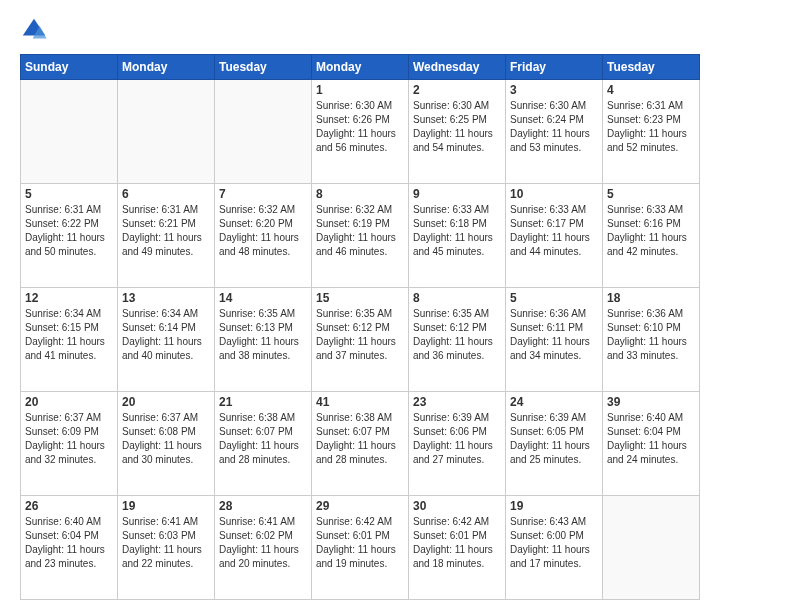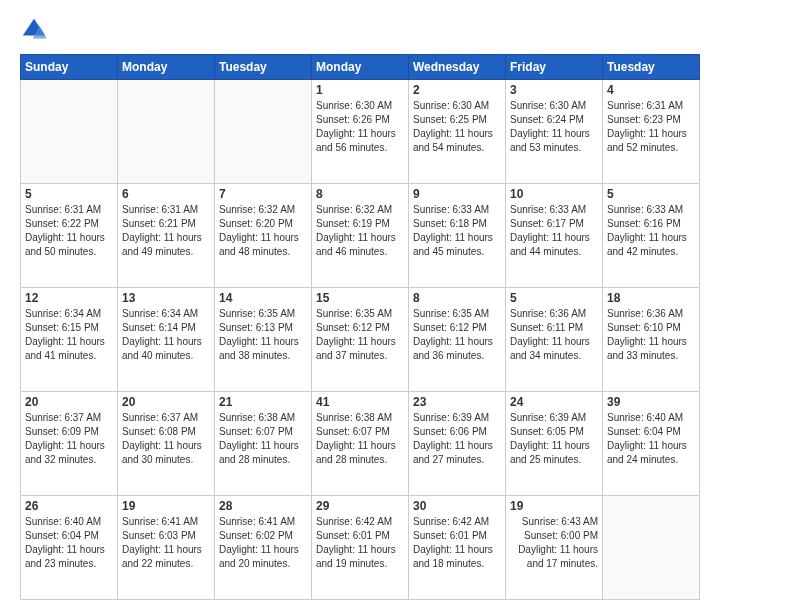--- a/index.html
+++ b/index.html
@@ -352,21 +352,21 @@
           </td>
           <td>
             <span class="day-num">30</span>
             <div class="day-info" style="white-space: pre-line;">Sunrise: 6:42 AM
 Sunset: 6:01 PM
 Daylight: 11 hours
 and 18 minutes.</div>
           </td>
           <td>
             <span class="day-num">19</span>
-            <div class="day-info" style="white-space: pre-line; text-align: right;">Sunrise: 6:43 AM
+            <div class="day-info" style="white-space: pre-line;">Sunrise: 6:43 AM
 Sunset: 6:00 PM
 Daylight: 11 hours
 and 17 minutes.</div>
           </td>
           <td class="empty"></td>
         </tr>
       </tbody>
   </table>
 </div>
 

